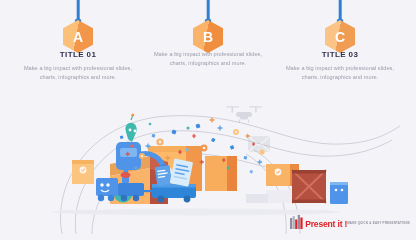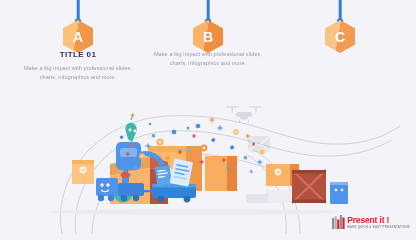--- a/index.html
+++ b/index.html
@@ -46,21 +46,21 @@
     letter-spacing:0.05px; padding:0 7px;
   }
 
   
   .illo { position:absolute; left:0; top:86px; width:416px; height:148px; }
   .illo svg { display:block; width:416px; height:148px; }
 
   
   .logo { position:absolute; right:6px; bottom:5px; display:flex; align-items:flex-end; gap:2px; }
   .logo .mark { width:13px; height:14px; }
-  .logo .words { display:flex; flex-direction:column; align-items:flex-start; }
+  .logo .words { display:flex; flex-direction:row; align-items:flex-start; }
   .logo .brand {
     font-size:8.6px; font-weight:bold; color:#e01f26;
     letter-spacing:-0.2px; line-height:1;
   }
   .logo .tag {
     font-size:2.9px; color:#8e8e9c; letter-spacing:0.25px;
     line-height:1; margin-top:1.4px; font-weight:bold;
   }
 </style>
 </head>
@@ -100,20 +100,24 @@
 
     <div class="col" style="left:13px">
       <div class="title">TITLE 01</div>
       <div class="body">Make a big impact with professional slides, charts, infographics and more.</div>
     </div>
 
     <div class="col" style="left:143px">
       <div class="body">Make a big impact with professional slides, charts, infographics and more.</div>
     </div>
 
+    <div class="col" style="left:275px">
+      <div class="title">TITLE 03</div>
+      <div class="body">Make a big impact with professional slides, charts, infographics and more.</div>
+    </div>
 
   </div>
 
   <div class="illo">
     <svg viewBox="0 0 416 148" xmlns="http://www.w3.org/2000/svg">
 
       <g fill="none" stroke="#c3c3d0" stroke-width="0.9" opacity="0.85">
         <path d="M62 148 C 52 96, 92 34, 168 30 C 244 26, 282 56, 330 58 C 362 59, 382 52, 400 40"></path>
         <path d="M76 148 C 70 104, 104 48, 170 45 C 236 42, 272 68, 320 70 C 352 71, 374 64, 392 54"></path>
         <path d="M300 148 C 300 120, 288 84, 254 64"></path>

